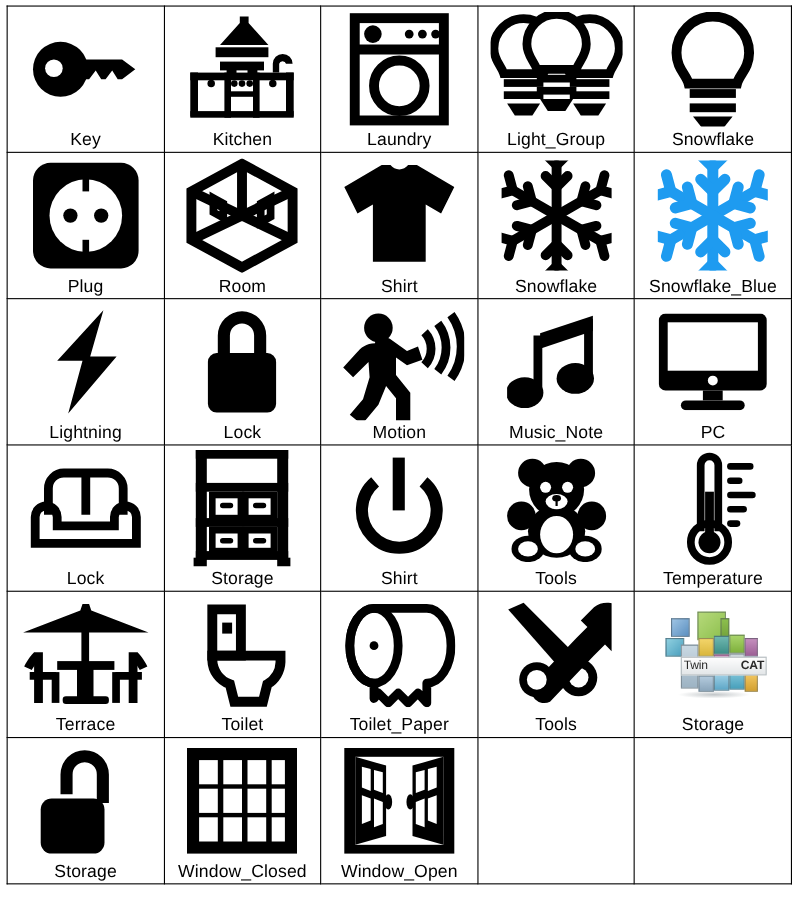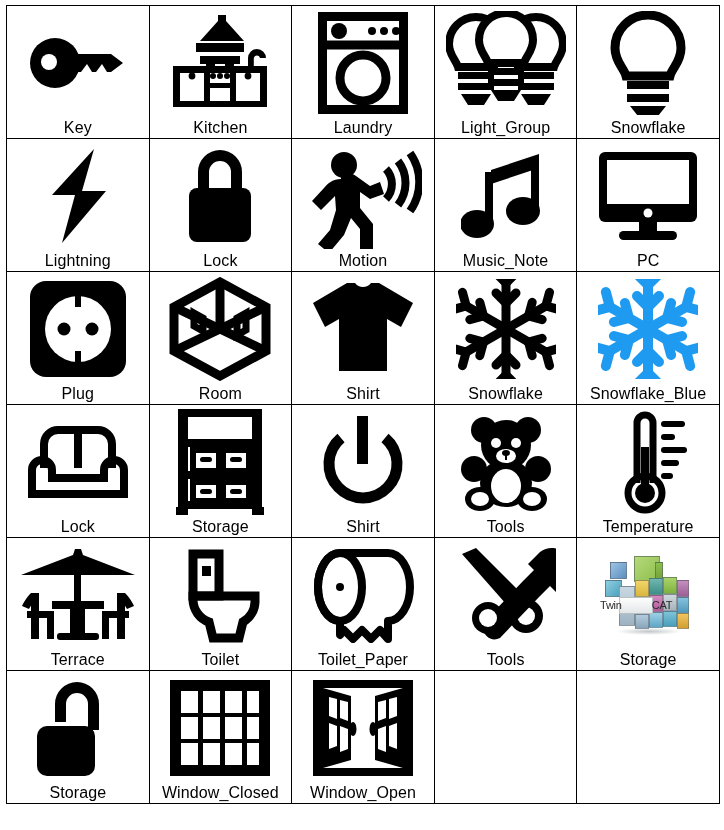--- a/index.html
+++ b/index.html
@@ -49,28 +49,28 @@
     white-space:nowrap;
     color:#000000;
   }
   td.empty .cell{visibility:hidden;}
 
   
   .twincat{position:relative;width:92px;height:82px;}
   .tc-cube{position:absolute;border:1px solid rgba(80,90,95,.55);box-sizing:border-box;}
   .tc-face{position:absolute;box-sizing:border-box;border:1px solid rgba(90,100,105,.5);}
   .tc-band{
-    position:absolute;left:17px;top:43px;width:34px;height:17px;
+    position:absolute;left:17px;top:43px;width:78px;height:17px;
     background:linear-gradient(#fdfdfd,#e3e6e8);
     border:1px solid #b9c0c4;box-sizing:border-box;
     display:flex;align-items:center;justify-content:center;
     font-size:11px;line-height:11px;font-family:"Liberation Sans",sans-serif;
     color:#2a2a2a;letter-spacing:-.2px;gap:30px;
   }
-  .tc-band b{font-weight:normal;}
+  .tc-band b{font-weight:bold;}
   .tc-shadow{
     position:absolute;left:14px;top:74px;width:66px;height:7px;
     background:radial-gradient(ellipse at center, rgba(120,130,135,.45), rgba(255,255,255,0) 70%);
   }
 </style>
 </head>
 <body>
 
 <table id="grid">
   <colgroup>
@@ -193,98 +193,20 @@
         </div>
         <div class="lbl">Snowflake</div>
       </div>
     </td>
   </tr>
 
   <tr>
     <td>
       <div class="cell">
         <div class="art">
-          <svg width="72" height="98" viewBox="0 0 72 98">
-            <path d="M52 2 L10 48 h23 L20 96 L64 44 H40 z" fill="#000"></path>
-          </svg>
-        </div>
-        <div class="lbl">Lightning</div>
-      </div>
-    </td>
-
-    <td>
-      <div class="cell">
-        <div class="art">
-          <svg width="78" height="100" viewBox="0 0 78 100">
-            <path d="M39 4 a22 22 0 0 1 22 22 v16 h-11 v-16 a11 11 0 0 0 -22 0 v16 h-11 v-16 a22 22 0 0 1 22 -22 z" fill="#000"></path>
-            <rect x="8" y="42" width="62" height="54" rx="8" fill="#000"></rect>
-          </svg>
-        </div>
-        <div class="lbl">Lock</div>
-      </div>
-    </td>
-
-    <td>
-      <div class="cell">
-        <div class="art">
-          <svg width="118" height="106" viewBox="0 0 118 106">
-            <g fill="#000">
-              <circle cx="40" cy="22" r="13"></circle>
-              <path d="M37 36 c-8 0 -13 4 -17 9 L8 58 l9 9 l14 -14 l1 14 l-6 20 l-12 14 l11 9 l15 -18 l7 -17 l9 11 v22 h13 v-27 l-13 -16 v-16 l10 7 l14 -5 l-4 -12 l-10 4 l-14 -10 c-4 -3 -9 -3 -15 -3 z"></path>
-            </g>
-            <g fill="none" stroke="#000" stroke-width="8" stroke-linecap="butt">
-              <path d="M82 56 a22 22 0 0 0 0 -30"></path>
-              <path d="M94 62 a36 36 0 0 0 0 -44"></path>
-              <path d="M106 68 a50 50 0 0 0 0 -58"></path>
-            </g>
-          </svg>
-        </div>
-        <div class="lbl">Motion</div>
-      </div>
-    </td>
-
-    <td>
-      <div class="cell">
-        <div class="art">
-          <svg width="90" height="96" viewBox="0 0 90 96">
-            <g fill="#000">
-              <path d="M30 22 L78 6 v14 L30 36 z"></path>
-              <rect x="24" y="24" width="8" height="50"></rect>
-              <rect x="70" y="9" width="8" height="52"></rect>
-              <ellipse cx="16" cy="76" rx="17" ry="14"></ellipse>
-              <ellipse cx="62" cy="63" rx="17" ry="14"></ellipse>
-            </g>
-          </svg>
-        </div>
-        <div class="lbl">Music_Note</div>
-      </div>
-    </td>
-
-    <td>
-      <div class="cell">
-        <div class="art">
-          <svg width="106" height="88" viewBox="0 0 106 88">
-            <g fill="#000">
-              <path d="M4 6 a6 6 0 0 1 6 -6 h86 a6 6 0 0 1 6 6 v58 a6 6 0 0 1 -6 6 h-86 a6 6 0 0 1 -6 -6 z"></path>
-              <rect x="12" y="8" width="82" height="44" fill="#fff"></rect>
-              <circle cx="53" cy="61" r="4.5" fill="#fff"></circle>
-              <rect x="44" y="70" width="18" height="9"></rect>
-              <rect x="24" y="79" width="58" height="9" rx="4.5"></rect>
-            </g>
-          </svg>
-        </div>
-        <div class="lbl">PC</div>
-      </div>
-    </td>
-  </tr>
-
-  <tr>
-    <td>
-      <div class="cell">
-        <div class="art">
           <svg width="100" height="100" viewBox="0 0 100 100">
             <rect x="2" y="2" width="96" height="96" rx="16" fill="#000"></rect>
             <circle cx="50" cy="50" r="33" fill="#fff"></circle>
             <g fill="#000">
               <circle cx="36" cy="50" r="6.5"></circle>
               <circle cx="64" cy="50" r="6.5"></circle>
               <rect x="47" y="16" width="6" height="12"></rect>
               <rect x="47" y="72" width="6" height="12"></rect>
             </g>
           </svg>
@@ -368,20 +290,98 @@
               </g>
               <g transform="rotate(120)">
                 <line x1="0" y1="-46" x2="0" y2="46"></line>
                 <path d="M0 -44 l-11 -11 M0 -44 l11 -11 M0 -22 l-11 -11 M0 -22 l11 -11"></path>
                 <path d="M0 44 l-11 11 M0 44 l11 11 M0 22 l-11 11 M0 22 l11 11"></path>
               </g>
             </g>
           </svg>
         </div>
         <div class="lbl">Snowflake_Blue</div>
+      </div>
+    </td>
+  </tr>
+
+  <tr>
+    <td>
+      <div class="cell">
+        <div class="art">
+          <svg width="72" height="98" viewBox="0 0 72 98">
+            <path d="M52 2 L10 48 h23 L20 96 L64 44 H40 z" fill="#000"></path>
+          </svg>
+        </div>
+        <div class="lbl">Lightning</div>
+      </div>
+    </td>
+
+    <td>
+      <div class="cell">
+        <div class="art">
+          <svg width="78" height="100" viewBox="0 0 78 100">
+            <path d="M39 4 a22 22 0 0 1 22 22 v16 h-11 v-16 a11 11 0 0 0 -22 0 v16 h-11 v-16 a22 22 0 0 1 22 -22 z" fill="#000"></path>
+            <rect x="8" y="42" width="62" height="54" rx="8" fill="#000"></rect>
+          </svg>
+        </div>
+        <div class="lbl">Lock</div>
+      </div>
+    </td>
+
+    <td>
+      <div class="cell">
+        <div class="art">
+          <svg width="118" height="106" viewBox="0 0 118 106">
+            <g fill="#000">
+              <circle cx="40" cy="22" r="13"></circle>
+              <path d="M37 36 c-8 0 -13 4 -17 9 L8 58 l9 9 l14 -14 l1 14 l-6 20 l-12 14 l11 9 l15 -18 l7 -17 l9 11 v22 h13 v-27 l-13 -16 v-16 l10 7 l14 -5 l-4 -12 l-10 4 l-14 -10 c-4 -3 -9 -3 -15 -3 z"></path>
+            </g>
+            <g fill="none" stroke="#000" stroke-width="8" stroke-linecap="butt">
+              <path d="M82 56 a22 22 0 0 0 0 -30"></path>
+              <path d="M94 62 a36 36 0 0 0 0 -44"></path>
+              <path d="M106 68 a50 50 0 0 0 0 -58"></path>
+            </g>
+          </svg>
+        </div>
+        <div class="lbl">Motion</div>
+      </div>
+    </td>
+
+    <td>
+      <div class="cell">
+        <div class="art">
+          <svg width="90" height="96" viewBox="0 0 90 96">
+            <g fill="#000">
+              <path d="M30 22 L78 6 v14 L30 36 z"></path>
+              <rect x="24" y="24" width="8" height="50"></rect>
+              <rect x="70" y="9" width="8" height="52"></rect>
+              <ellipse cx="16" cy="76" rx="17" ry="14"></ellipse>
+              <ellipse cx="62" cy="63" rx="17" ry="14"></ellipse>
+            </g>
+          </svg>
+        </div>
+        <div class="lbl">Music_Note</div>
+      </div>
+    </td>
+
+    <td>
+      <div class="cell">
+        <div class="art">
+          <svg width="106" height="88" viewBox="0 0 106 88">
+            <g fill="#000">
+              <path d="M4 6 a6 6 0 0 1 6 -6 h86 a6 6 0 0 1 6 6 v58 a6 6 0 0 1 -6 6 h-86 a6 6 0 0 1 -6 -6 z"></path>
+              <rect x="12" y="8" width="82" height="44" fill="#fff"></rect>
+              <circle cx="53" cy="61" r="4.5" fill="#fff"></circle>
+              <rect x="44" y="70" width="18" height="9"></rect>
+              <rect x="24" y="79" width="58" height="9" rx="4.5"></rect>
+            </g>
+          </svg>
+        </div>
+        <div class="lbl">PC</div>
       </div>
     </td>
   </tr>
 
   <tr>
     <td>
       <div class="cell">
         <div class="art">
           <svg width="104" height="76" viewBox="0 0 104 76">
             <g fill="none" stroke="#000" stroke-width="8">

